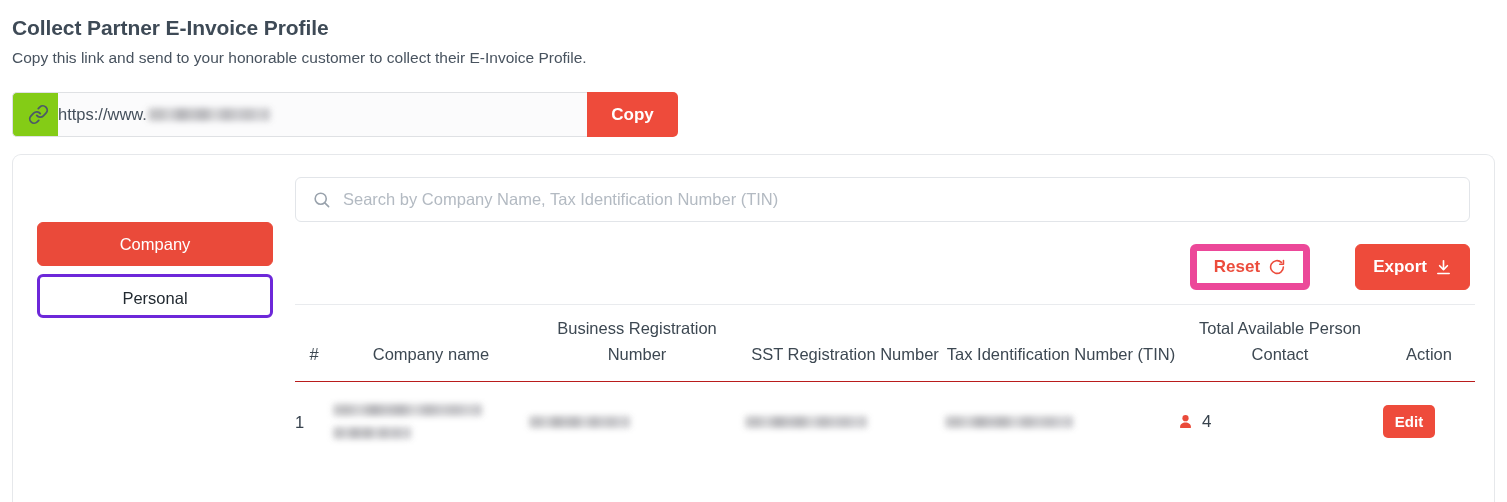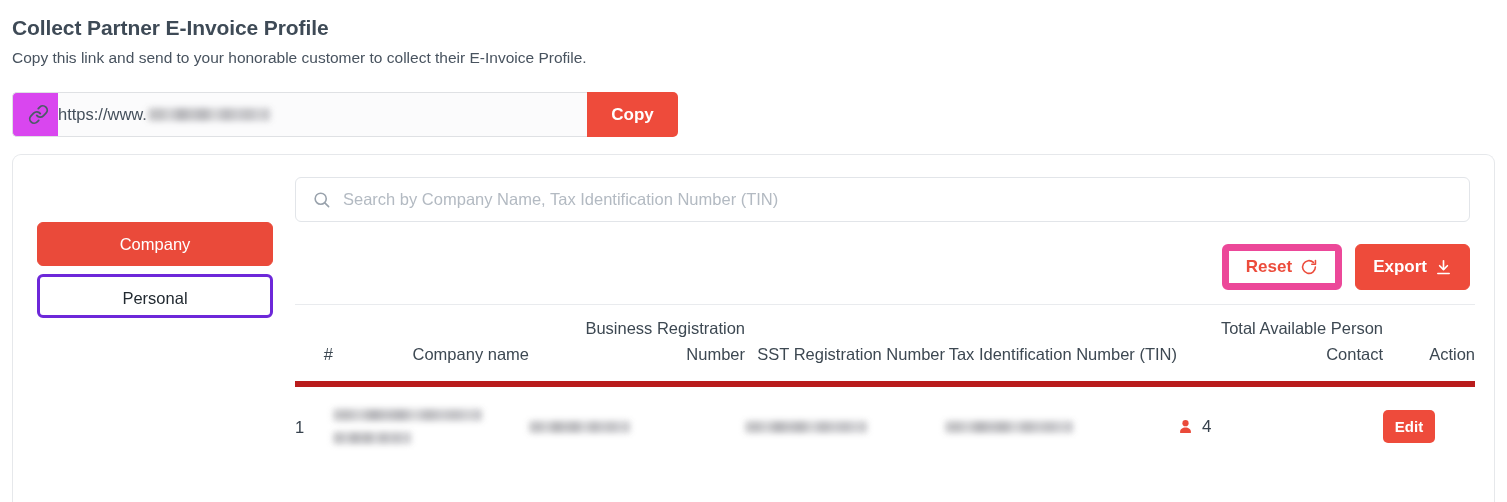--- a/index.html
+++ b/index.html
@@ -49,21 +49,21 @@
     left: 12px;
     top: 92px;
     display: flex;
     align-items: stretch;
     height: 45px;
   }
 
   .link-input-wrap {
     display: flex;
     align-items: center;
-    background: #d946ef;
+    background: #84cc16;
     border: 1px solid #dfe1e4;
     border-right: none;
     border-radius: 5px 0 0 5px;
     height: 45px;
     width: 575px;
     padding-left: 14px;
     overflow: hidden;
   }
 
   .link-icon {
@@ -252,42 +252,43 @@
     border-radius: 6px;
     color: #ffffff;
     font-family: "Liberation Sans", sans-serif;
     font-size: 17px;
     font-weight: bold;
     display: flex;
     align-items: center;
     justify-content: center;
     gap: 8px;
     cursor: pointer;
+    margin-left: 32px;
   }
 
   .btn-ico { display: flex; align-items: center; }
 
   
   .data-table {
     width: 100%;
     border-collapse: collapse;
     margin-top: 14px;
     table-layout: fixed;
   }
 
   .data-table thead th {
-    text-align: right;
+    text-align: center;
     vertical-align: bottom;
     font-size: 16.5px;
     font-weight: normal;
     color: #3d4852;
     line-height: 26px;
     padding: 10px 0 14px 0;
     border-top: 1px solid #e9ebee;
-    border-bottom: 6px solid #b91c1c;
+    border-bottom: 1px solid #b91c1c;
   }
 
   .col-num       { width: 38px; }
   .col-company   { width: 196px; }
   .col-brn       { width: 216px; }
   .col-sst       { width: 200px; margin-top: 36px; }
   .col-tin       { width: 232px; }
   .col-contact   { width: 206px; }
   .col-action    { width: 92px; }
 

